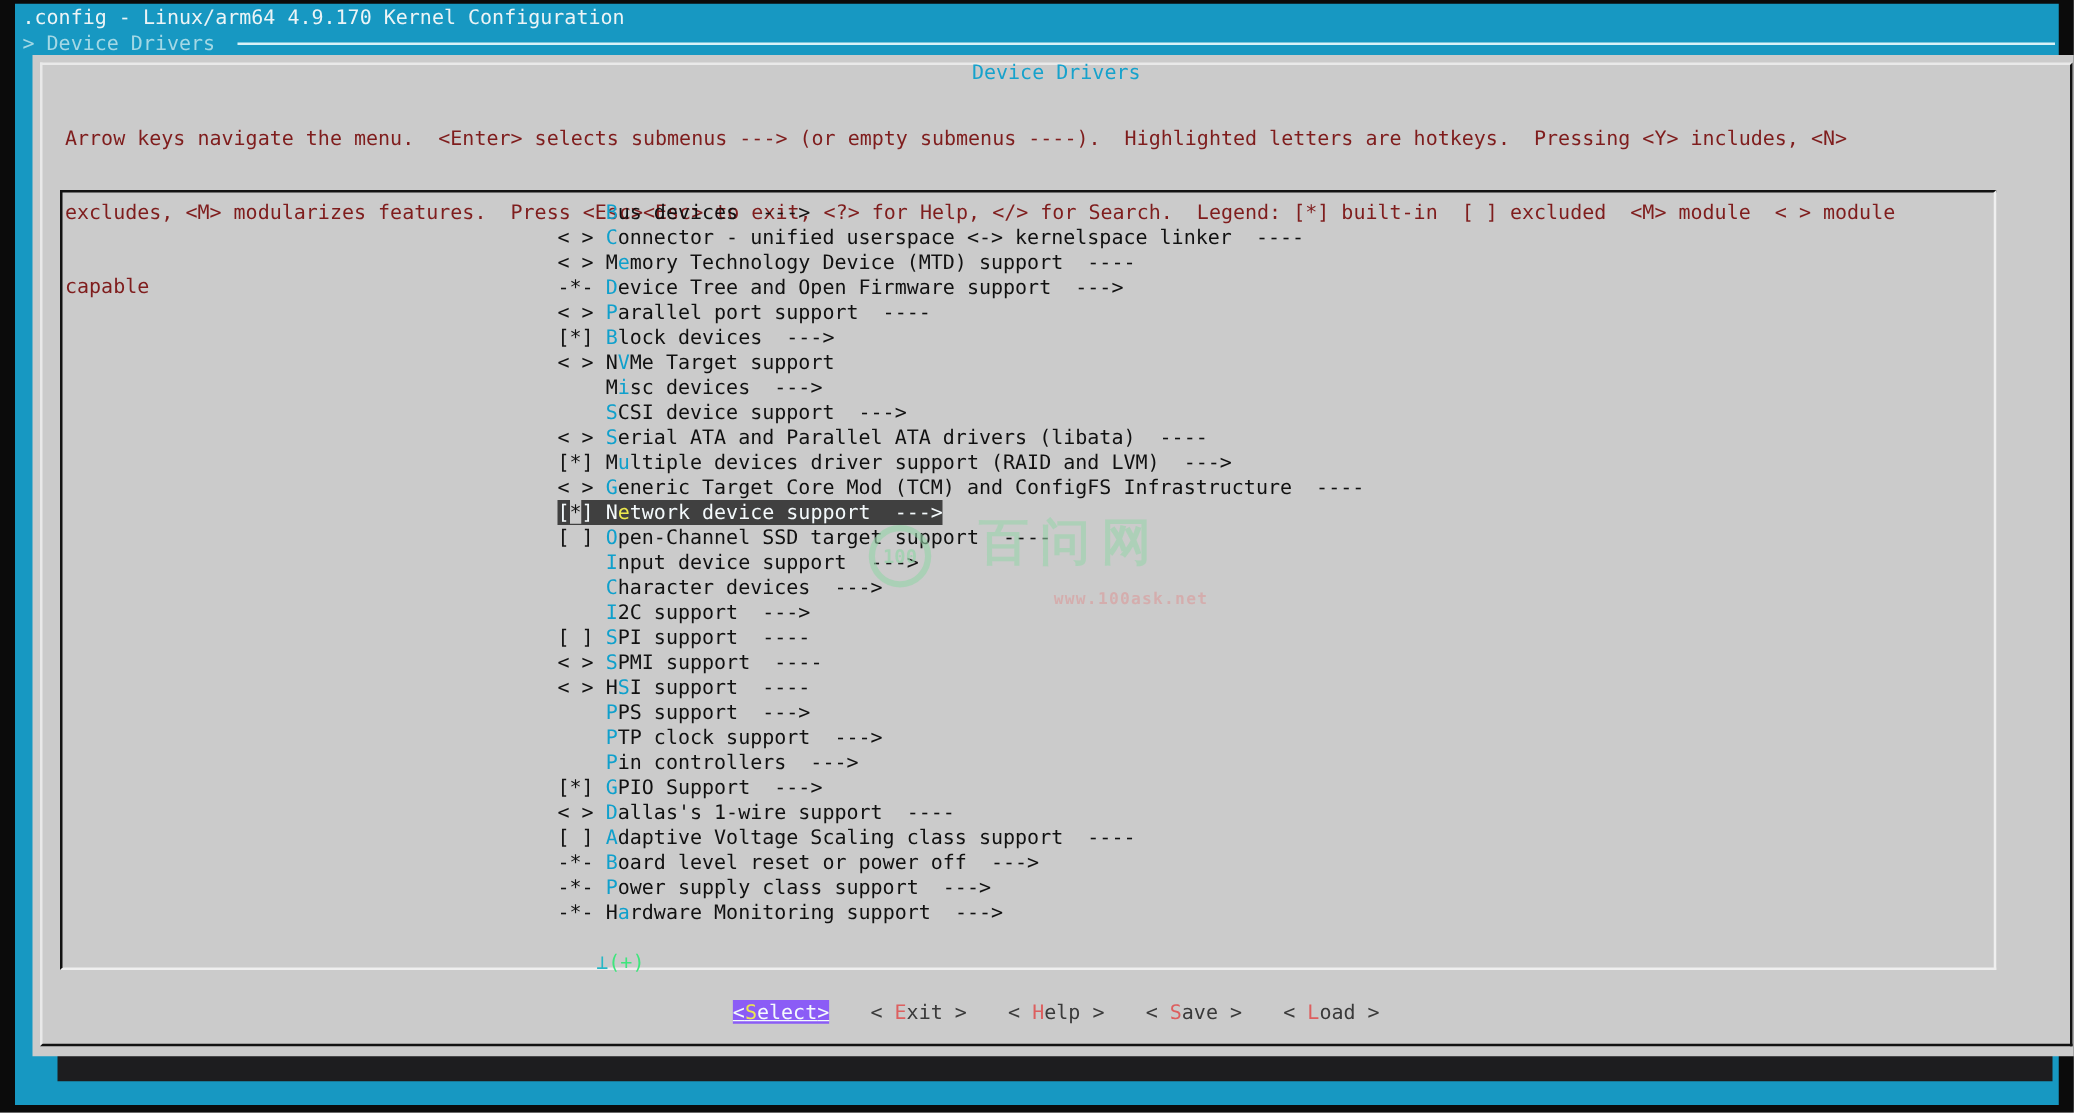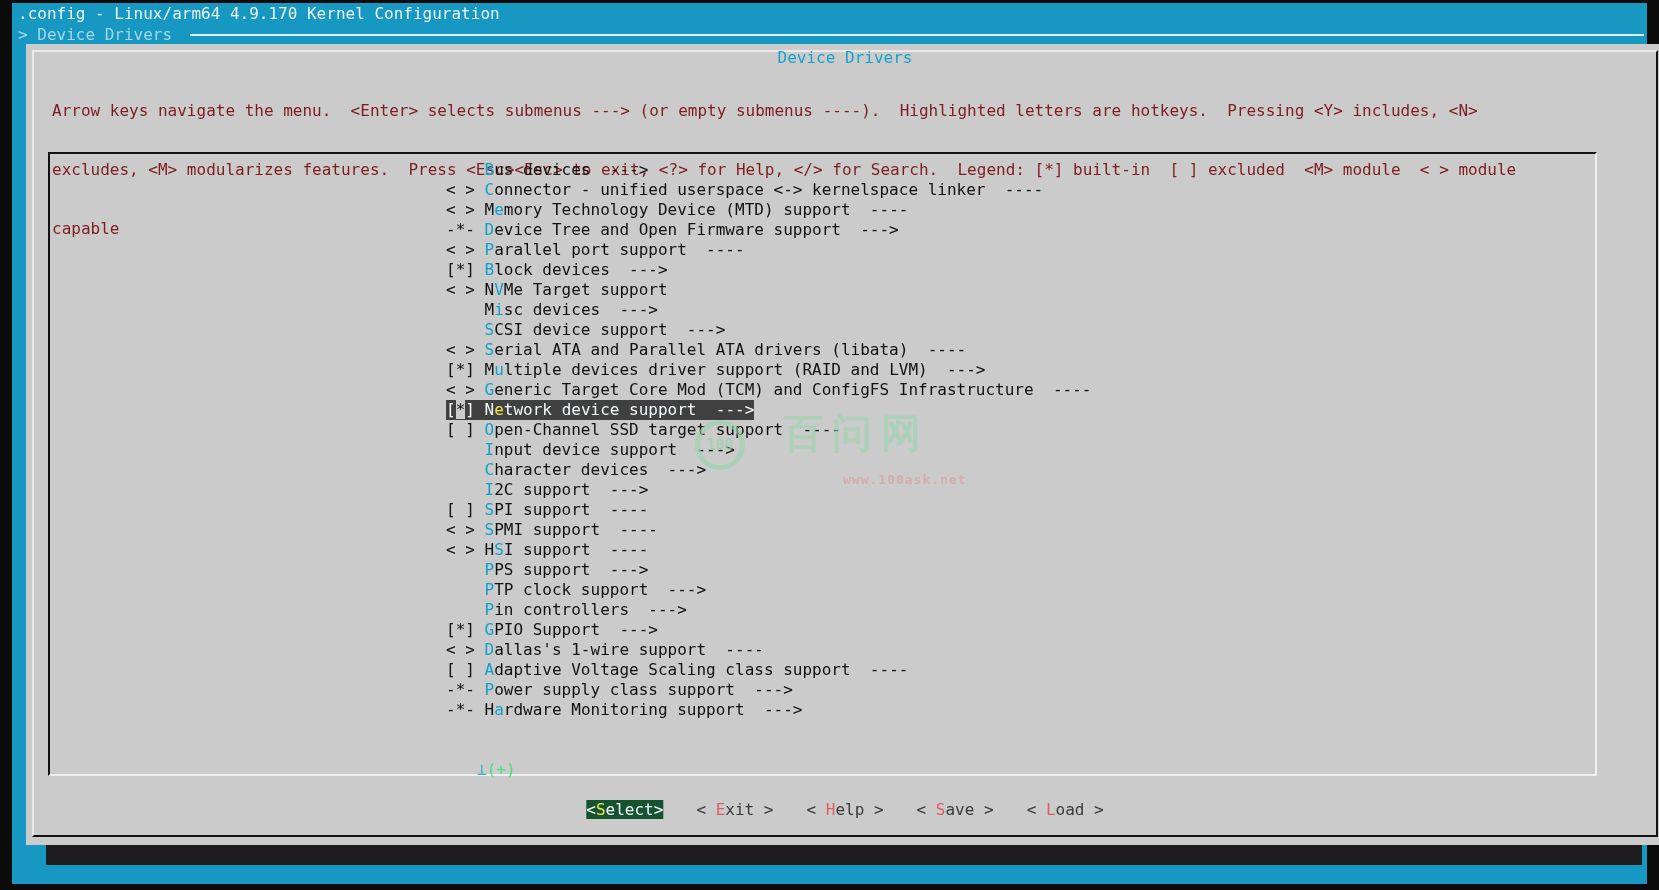--- a/index.html
+++ b/index.html
@@ -31,21 +31,21 @@
   .menu-row.selected{background:#404040;color:#f4fafc;}
   .menu-row.selected .prefix{color:#f4fafc;}
   .menu-row.selected .hot{color:#ece84e;}
   .menu-row.selected .star-cell{background:#cbcbcb;color:#111;}
   #more-indicator{left:451px;top:716px;line-height:20px;white-space:pre;}
   #more-indicator .tee{color:#27b7c6;}
   #more-indicator .plus{color:#3fe57d;}
   #button-row{left:50%;top:756px;transform:translateX(-50%);display:flex;gap:33px;line-height:19px;}
   .btn{white-space:pre;color:#3a3a3a;}
   .btn .hot{color:#dd5f5f;}
-  .btn.selected{background:#14532d;color:#f4fafc;}
+  .btn.selected{background:#8b5cf6;color:#f4fafc;text-decoration:underline;}
   .btn.selected .hot{color:#ece84e;}
   #watermark{left:669px;top:362px;pointer-events:none;z-index:5;width:320px;}
   #wm-badge{left:0;top:14px;width:40px;height:40px;border:5px solid rgba(148,211,168,0.60);
     border-radius:50%;color:rgba(148,211,168,0.70);font-size:15px;font-weight:bold;
     text-align:center;line-height:40px;}
   #wm-logo-text{left:88px;top:0;font-size:40px;font-weight:bold;letter-spacing:9px;
     color:rgba(150,213,170,0.55);font-family:"DejaVu Sans","Liberation Sans",sans-serif;white-space:pre;}
   #wm-url{left:148px;top:66px;font-size:13px;font-weight:bold;letter-spacing:1px;
     color:rgba(214,168,168,0.85);white-space:pre;}
 </style>
@@ -90,20 +90,21 @@
       <div class="menu-row"><span class="prefix">    </span><span class="hot">I</span><span>2C support</span><span>  ---&gt;</span></div>
       <div class="menu-row"><span class="prefix">[ ] </span><span class="hot">S</span><span>PI support</span><span>  ----</span></div>
       <div class="menu-row"><span class="prefix">&lt; &gt; </span><span class="hot">S</span><span>PMI support</span><span>  ----</span></div>
       <div class="menu-row"><span class="prefix">&lt; &gt; </span><span>H</span><span class="hot">S</span><span>I support</span><span>  ----</span></div>
       <div class="menu-row"><span class="prefix">    </span><span class="hot">P</span><span>PS support</span><span>  ---&gt;</span></div>
       <div class="menu-row"><span class="prefix">    </span><span class="hot">P</span><span>TP clock support</span><span>  ---&gt;</span></div>
       <div class="menu-row"><span class="prefix">    </span><span class="hot">P</span><span>in controllers</span><span>  ---&gt;</span></div>
       <div class="menu-row"><span class="prefix">[*] </span><span class="hot">G</span><span>PIO Support</span><span>  ---&gt;</span></div>
       <div class="menu-row"><span class="prefix">&lt; &gt; </span><span class="hot">D</span><span>allas's 1-wire support</span><span>  ----</span></div>
       <div class="menu-row"><span class="prefix">[ ] </span><span class="hot">A</span><span>daptive Voltage Scaling class support</span><span>  ----</span></div>
+      <div class="menu-row"><span class="prefix">-*- </span><span class="hot">B</span><span>oard level reset or power off</span><span>  ---&gt;</span></div>
       <div class="menu-row"><span class="prefix">-*- </span><span class="hot">P</span><span>ower supply class support</span><span>  ---&gt;</span></div>
       <div class="menu-row"><span class="prefix">-*- </span><span>H</span><span class="hot">a</span><span>rdware Monitoring support</span><span>  ---&gt;</span></div>
     </div>
 
   <div id="more-indicator" class="abs"><span class="tee">⊥</span><span class="plus">(+)</span></div>
 
   <div id="button-row" class="abs">
       <div class="btn selected"><span>&lt;</span><span class="hot">S</span><span>elect</span><span>&gt;</span></div>
       <div class="btn"><span>&lt; </span><span class="hot">E</span><span>xit</span><span> &gt;</span></div>
       <div class="btn"><span>&lt; </span><span class="hot">H</span><span>elp</span><span> &gt;</span></div>

